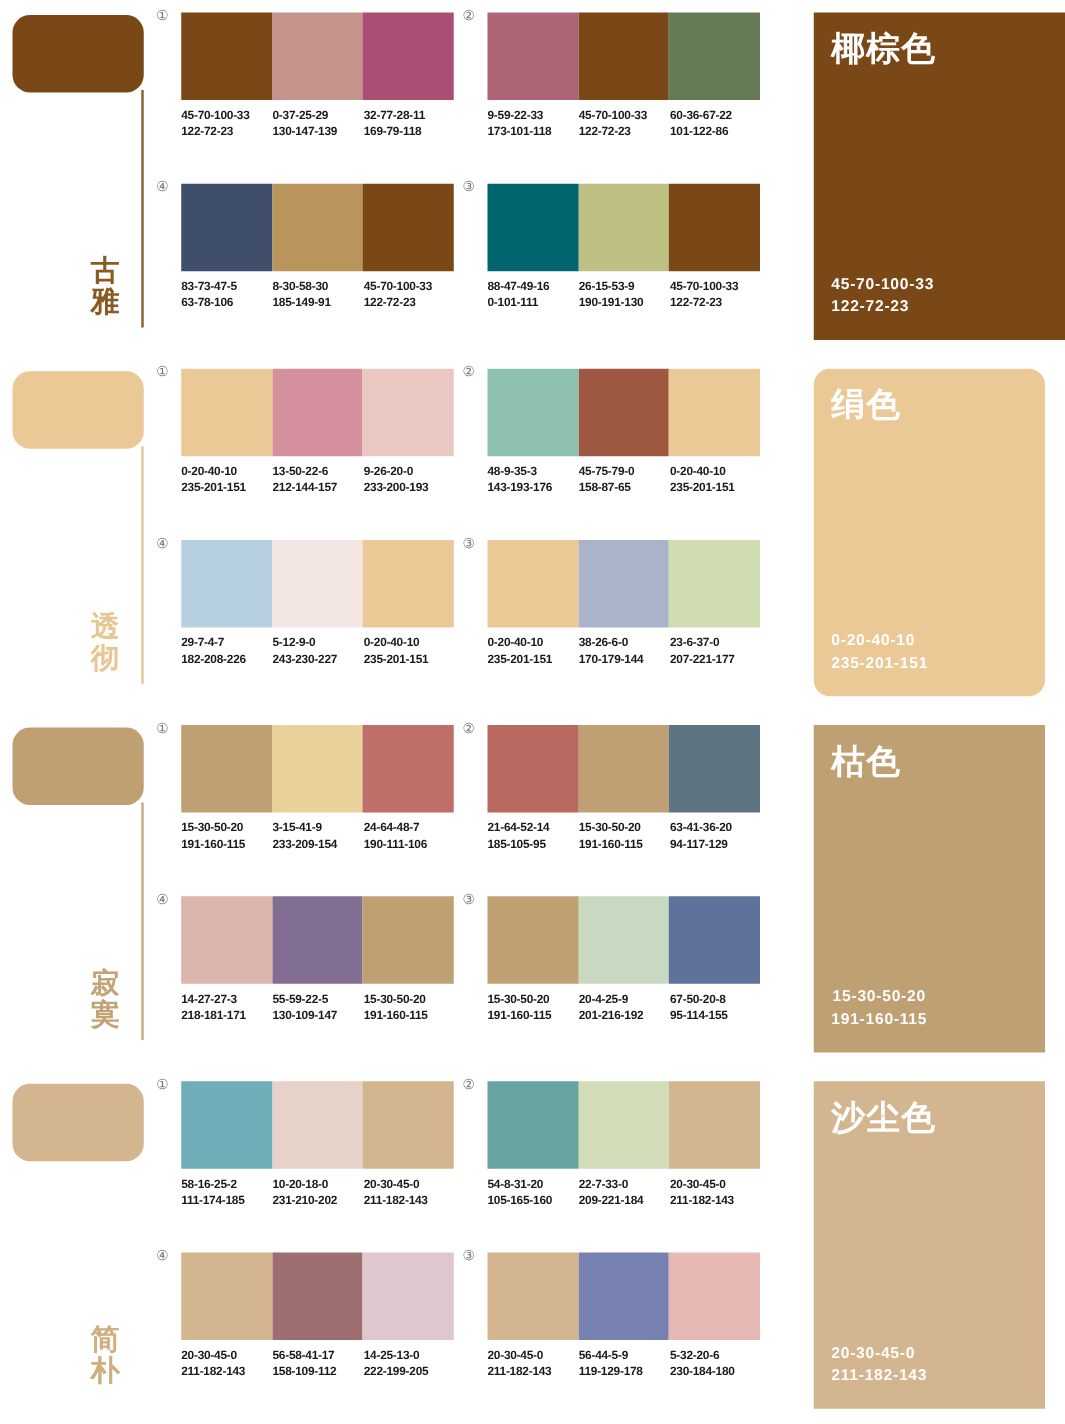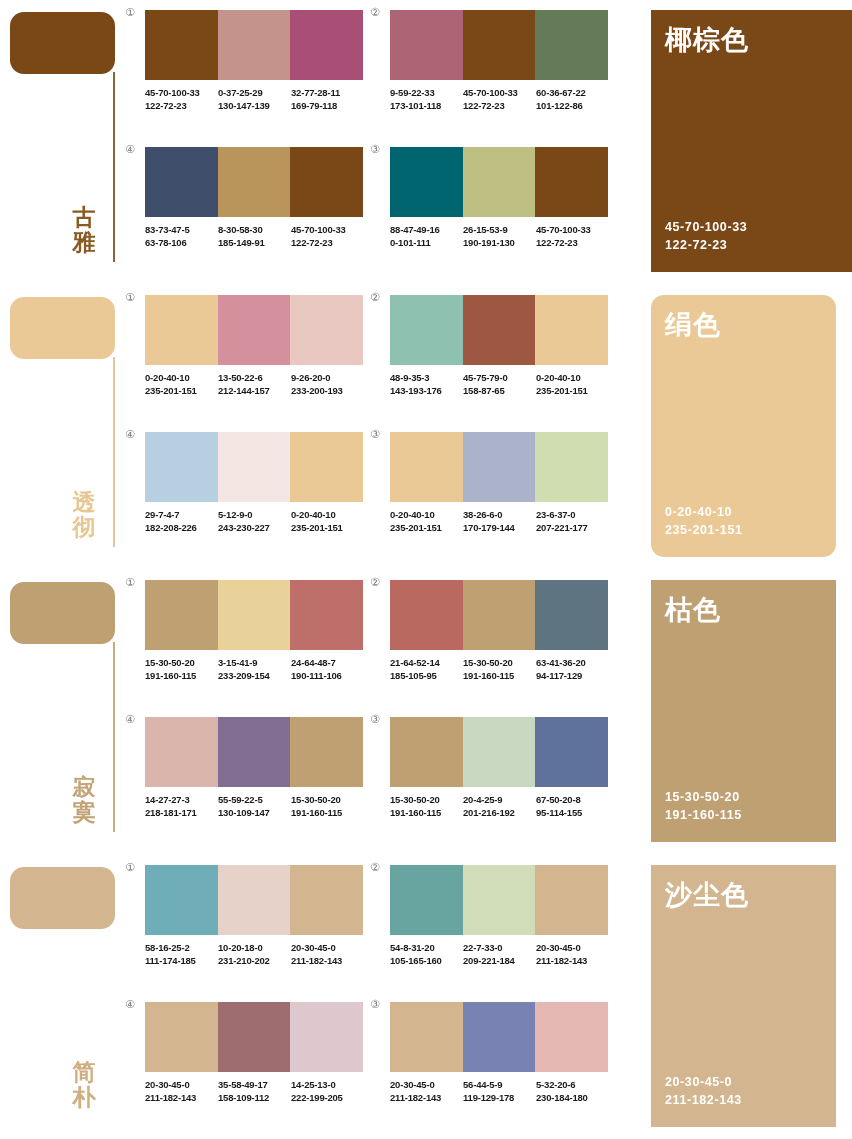--- a/index.html
+++ b/index.html
@@ -406,21 +406,21 @@
                 <span>20-4-25-9</span>
                 <span>201-216-192</span>
               </div>
               <div class="code">
                 <span>67-50-20-8</span>
                 <span>95-114-155</span>
               </div>
             </div>
           </div>
         </div>
-        <div class="big" style="background: rgb(191, 160, 115);">
+        <div class="big" style="background: rgb(191, 160, 115); text-align: center;">
           <div class="big-name">枯色</div>
           <div class="big-codes">
             <span>15-30-50-20</span>
             <span>191-160-115</span>
           </div>
         </div>
       </div>
       <div class="section">
         <div class="left-col">
           <div class="mood-chip" style="background: rgb(211, 182, 143);"></div>
@@ -481,21 +481,21 @@
               <div class="sw" style="background: rgb(211, 182, 143);"></div>
               <div class="sw" style="background: rgb(158, 109, 112);"></div>
               <div class="sw" style="background: rgb(222, 199, 205);"></div>
             </div>
             <div class="codes">
               <div class="code">
                 <span>20-30-45-0</span>
                 <span>211-182-143</span>
               </div>
               <div class="code">
-                <span>35-58-49-17</span>
+                <span>56-58-41-17</span>
                 <span>158-109-112</span>
               </div>
               <div class="code">
                 <span>14-25-13-0</span>
                 <span>222-199-205</span>
               </div>
             </div>
           </div>
           <div class="pal c1 r1">
             <div class="pal-num">③</div>

